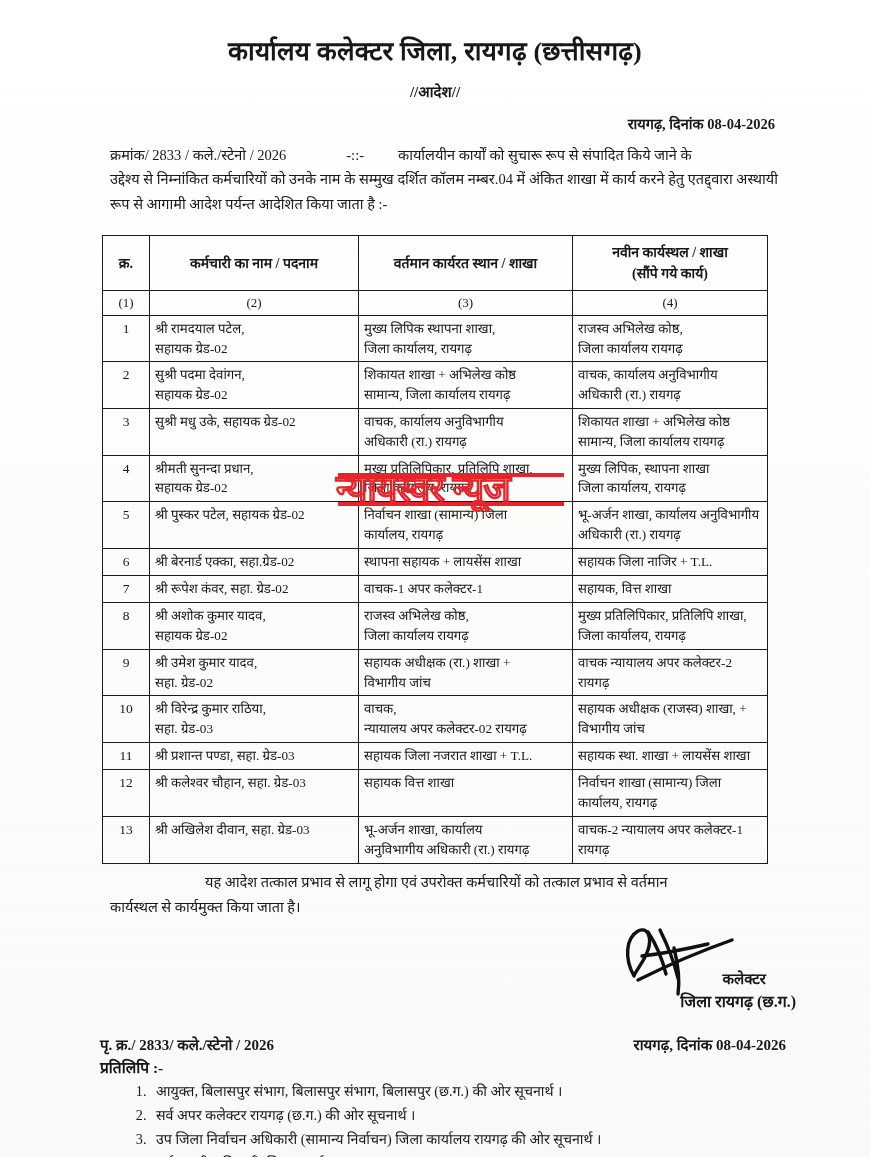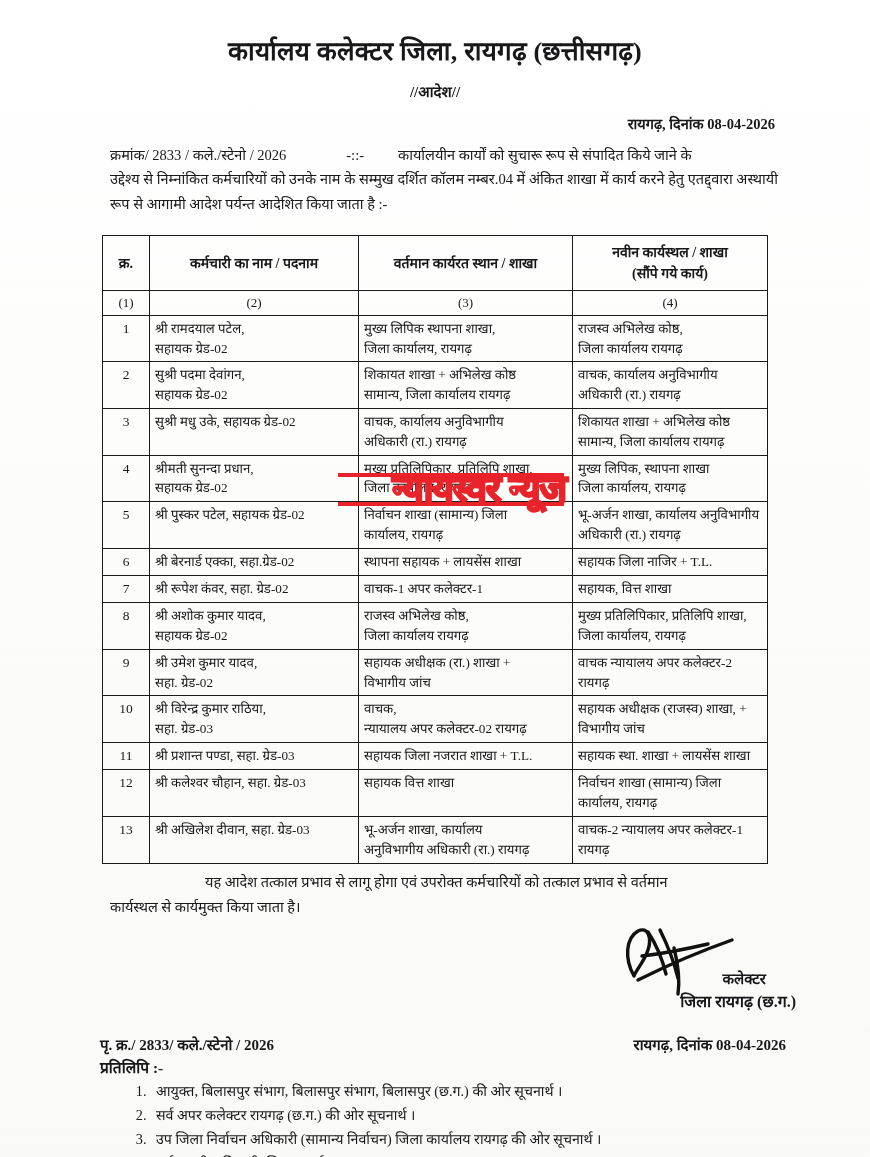--- a/index.html
+++ b/index.html
@@ -98,23 +98,23 @@
   td.num { text-align: center; font-size: 13.5px; }
   .cellline { display: block; }
   .cellline.j { text-align: justify; text-align-last: left; }
 
   
   .watermark {
     position: absolute;
     left: 336px;
     top: 470px;
     width: 230px;
-    text-align: right;
+    text-align: left;
     font-size: 37px;
-    font-weight: bold;
+    font-weight: normal;
     color: transparent;
     -webkit-text-stroke: 2.4px #e8232a;
     letter-spacing: -1px;
     line-height: 1;
     z-index: 5;
     pointer-events: none;
     font-family: "Liberation Sans", sans-serif;
   }
   .watermark .bar {
     position: absolute;

